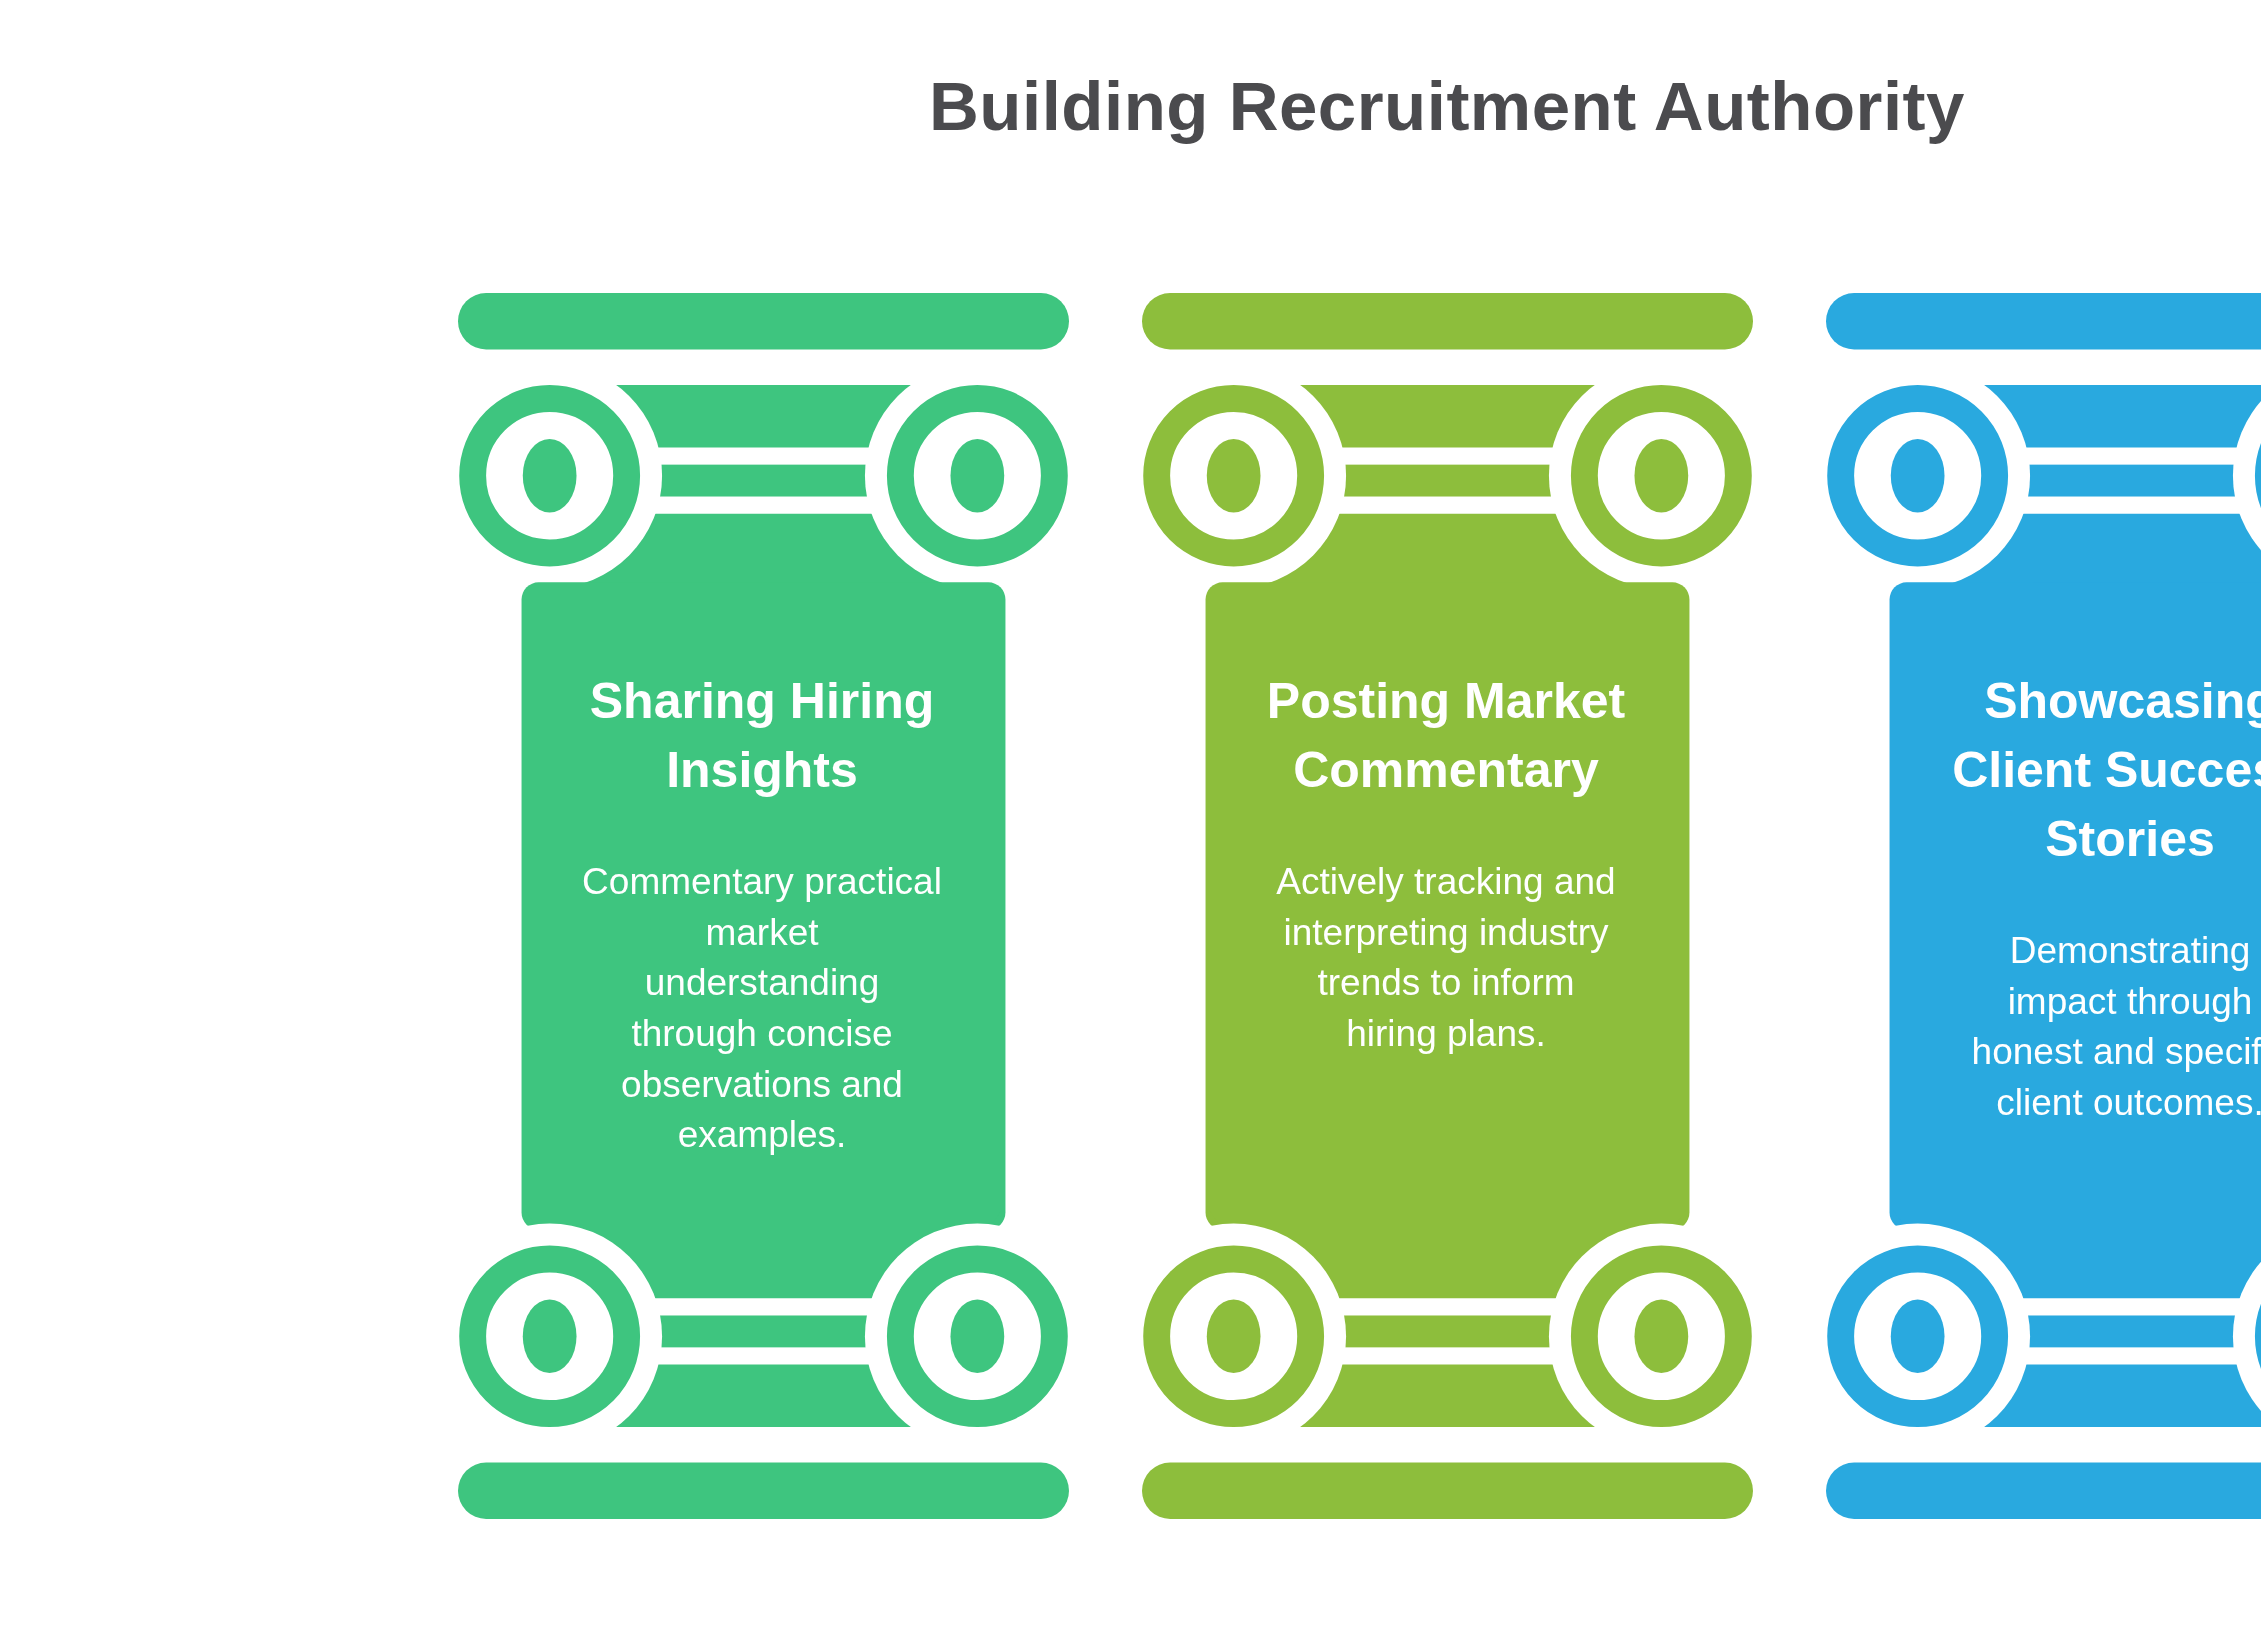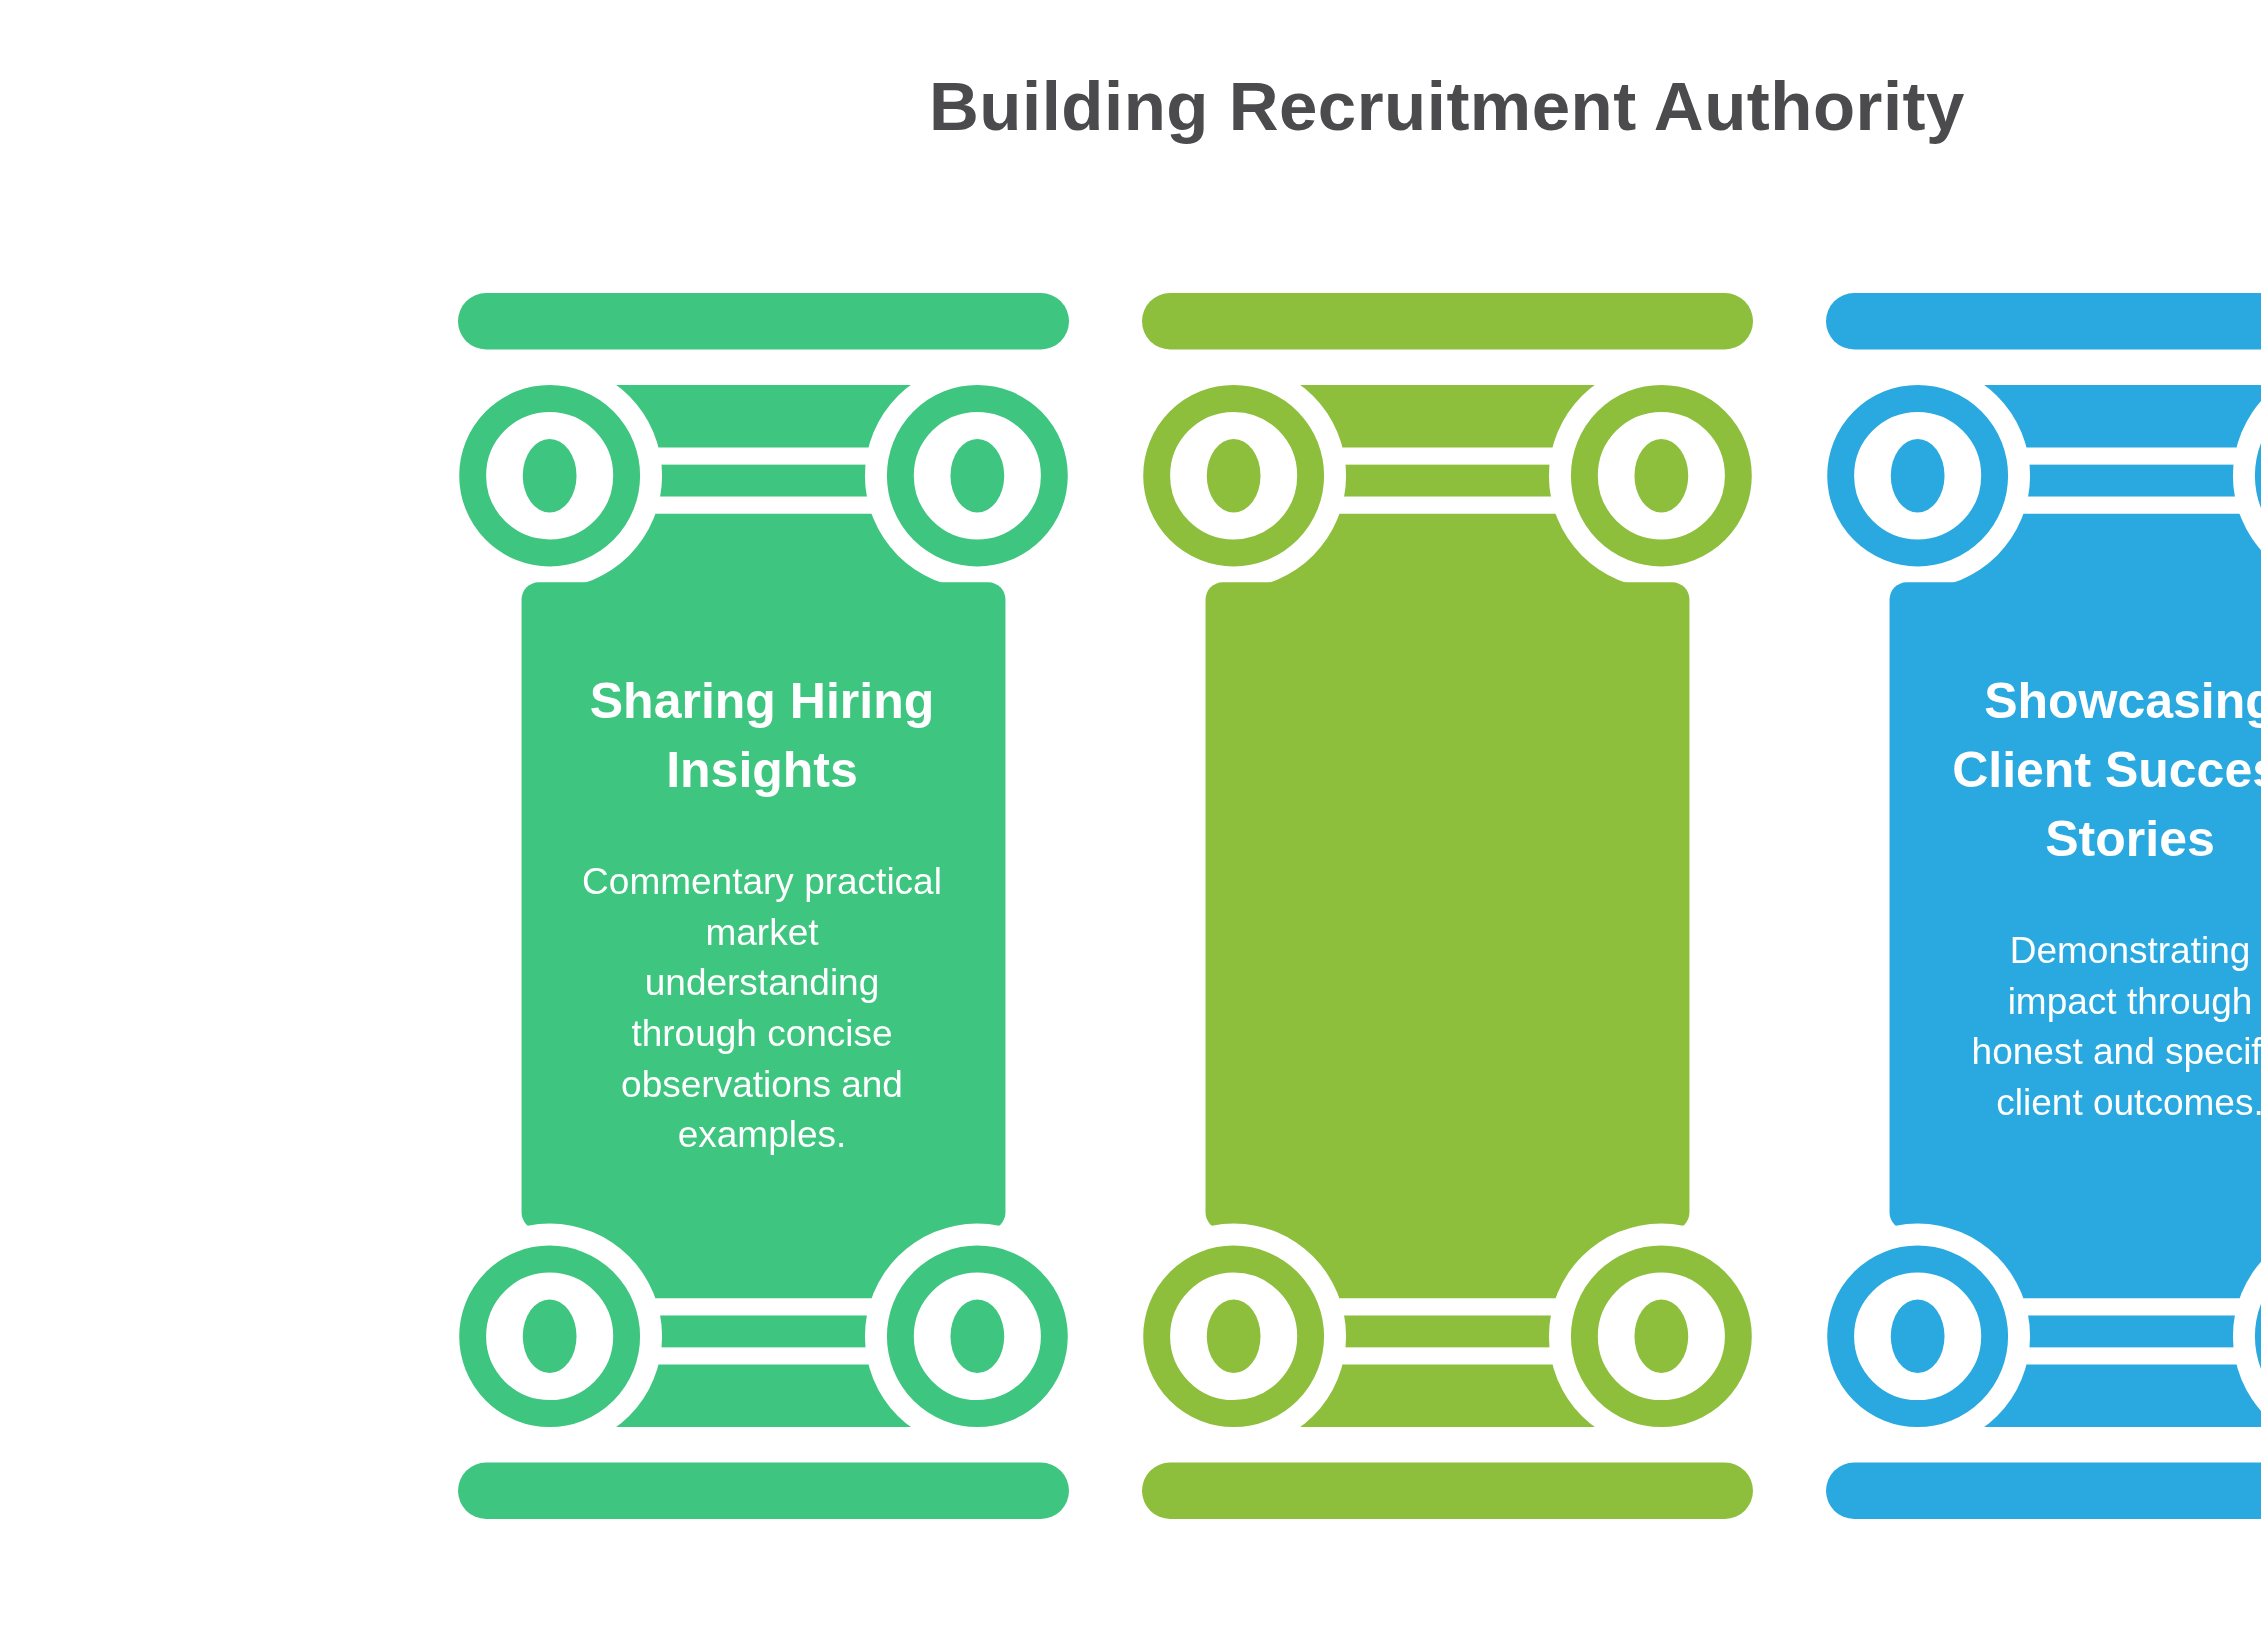--- a/index.html
+++ b/index.html
@@ -127,20 +127,28 @@
 through concise
 observations and
 examples.</div>
       </div>
     </div>
 
     <div class="pillar" style="color: rgb(141, 190, 60);">
       <svg class="shape" viewBox="0 0 500 1000" preserveAspectRatio="none">
         <use href="#pillar-shape"></use>
       </svg>
+      <div class="textbox">
+        <div class="heading">Posting Market
+Commentary</div>
+        <div class="desc">Actively tracking and
+interpreting industry
+trends to inform
+hiring plans.</div>
+      </div>
     </div>
 
     <div class="pillar" style="color: rgb(41, 169, 223);">
       <svg class="shape" viewBox="0 0 500 1000" preserveAspectRatio="none">
         <use href="#pillar-shape"></use>
       </svg>
       <div class="textbox">
         <div class="heading">Showcasing
 Client Success
 Stories</div>

